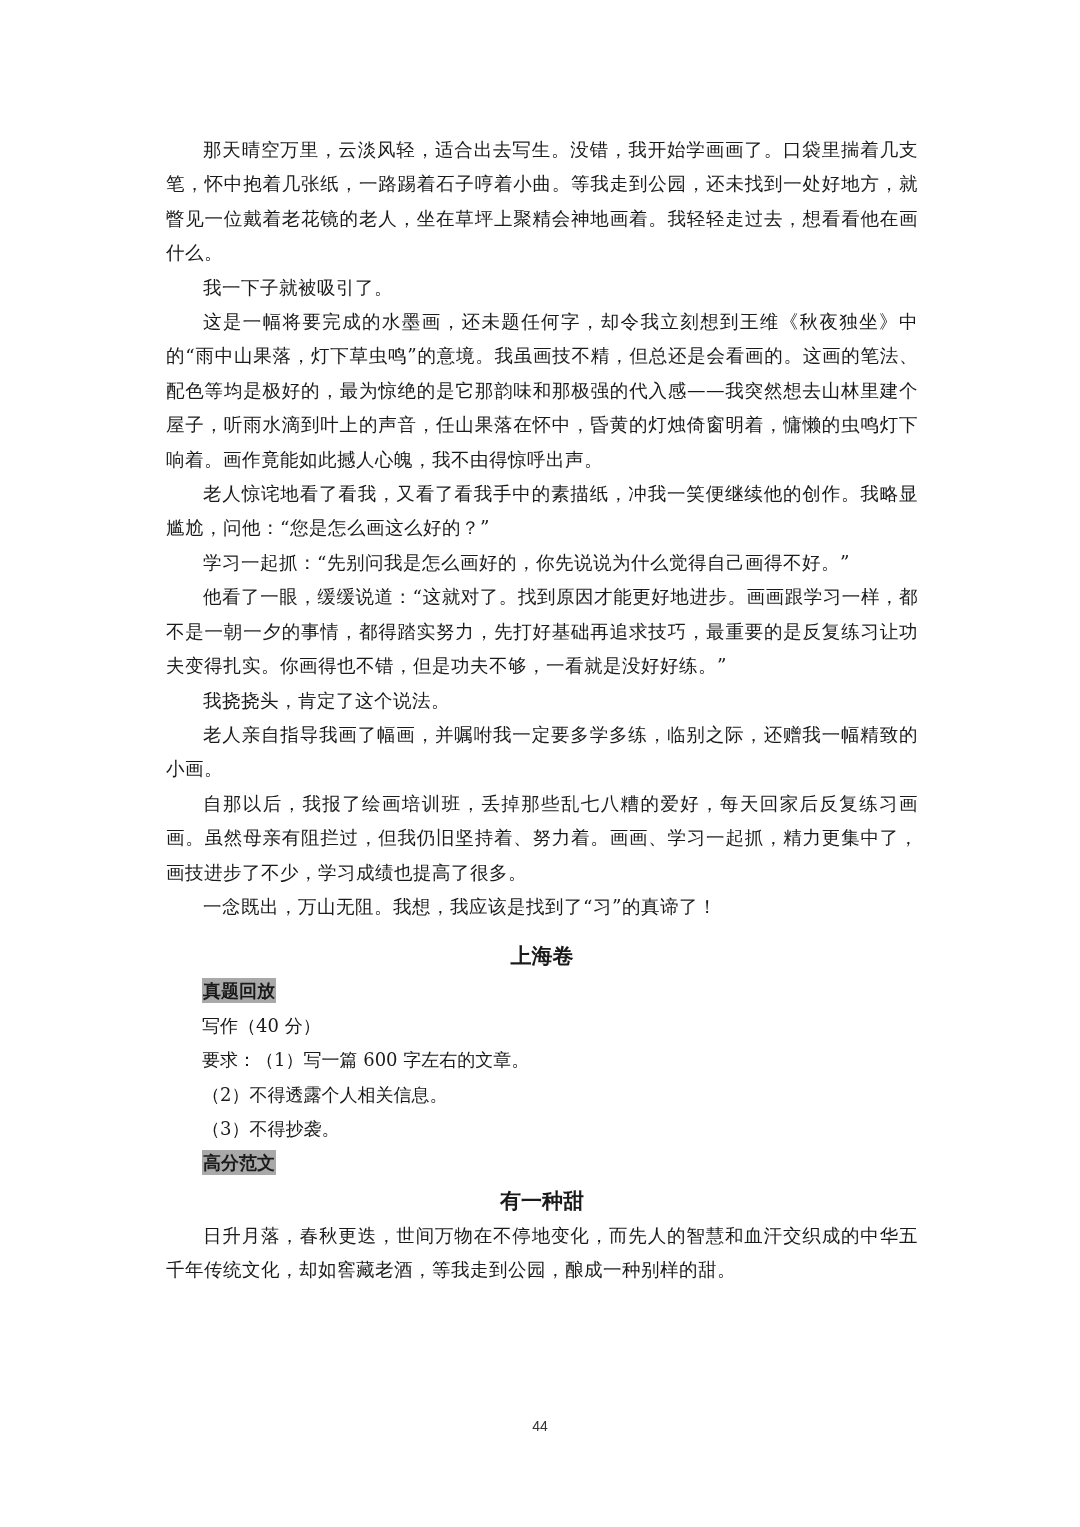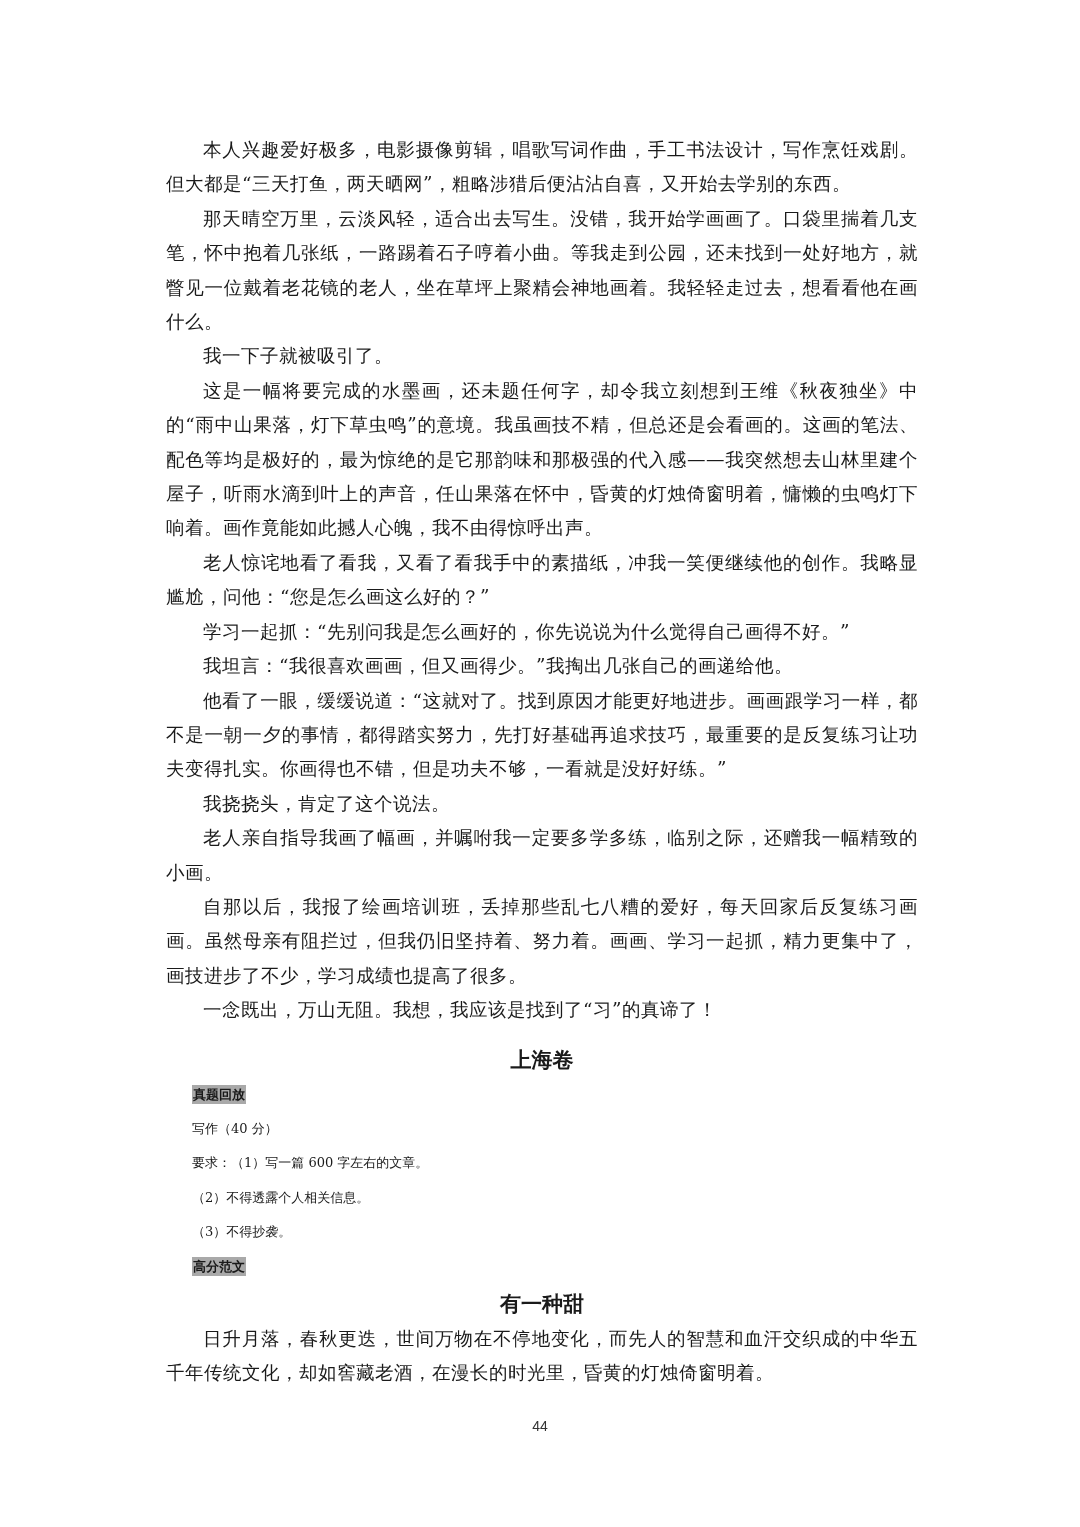--- a/index.html
+++ b/index.html
@@ -3,39 +3,37 @@
 <meta charset="utf-8">
 <style>
   html, body { margin: 0; padding: 0; background: #ffffff; }
   body { width: 1080px; height: 1527px; position: relative; overflow: hidden;
          font-family: "DejaVu Serif", "Liberation Serif", serif; color: #1a1a1a; }
   .page { position: absolute; left: 166px; top: 133px; width: 752px; }
   .p { font-size: 18.5px; line-height: 34.4px; margin: 0; text-align: justify;
        text-indent: 2em; letter-spacing: 0.5px; }
   .section-title { text-align: center; font-weight: bold; font-size: 21px; line-height: 36px;
                    margin: 14px 0 0 0; font-family: Liberation Serif, serif; }
-  .label-line { font-size: 13px; line-height: 34.4px; padding-left: 2em; margin: 0; }
+  .label-line { font-size: 18px; line-height: 34.4px; padding-left: 2em; margin: 0; }
   .hl { background: #a9a9a9; font-weight: bold; padding: 2px 1px; font-family: "DejaVu Sans", sans-serif; }
   .essay-title { text-align: center; font-weight: bold; font-size: 21px; line-height: 36px; margin: 2px 0 0 0;
                  font-family: "DejaVu Sans", sans-serif; }
   .page-number { position: absolute; top: 1418px; left: 0; width: 1080px; text-align: center;
                  font-size: 14px; font-family: "Liberation Sans", sans-serif; color: #333; }
 </style>
 </head>
 <body>
 
 <div class="page">
   <div>
-    <p class="p">本人兴趣爱好极多，电影摄像剪辑，唱歌写词作曲，手工书法设计，写作烹饪戏剧。但大都是“三天打鱼，两天晒网”，粗略涉猎后便沾沾自喜，又开始去学别的东西。</p>
     <p class="p">那天晴空万里，云淡风轻，适合出去写生。没错，我开始学画画了。口袋里揣着几支笔，怀中抱着几张纸，一路踢着石子哼着小曲。等我走到公园，还未找到一处好地方，就瞥见一位戴着老花镜的老人，坐在草坪上聚精会神地画着。我轻轻走过去，想看看他在画什么。</p>
     <p class="p">我一下子就被吸引了。</p>
     <p class="p">这是一幅将要完成的水墨画，还未题任何字，却令我立刻想到王维《秋夜独坐》中的“雨中山果落，灯下草虫鸣”的意境。我虽画技不精，但总还是会看画的。这画的笔法、配色等均是极好的，最为惊绝的是它那韵味和那极强的代入感——我突然想去山林里建个屋子，听雨水滴到叶上的声音，任山果落在怀中，昏黄的灯烛倚窗明着，慵懒的虫鸣灯下响着。画作竟能如此撼人心魄，我不由得惊呼出声。</p>
     <p class="p">老人惊诧地看了看我，又看了看我手中的素描纸，冲我一笑便继续他的创作。我略显尴尬，问他：“您是怎么画这么好的？”</p>
     <p class="p">学习一起抓：“先别问我是怎么画好的，你先说说为什么觉得自己画得不好。”</p>
-    <p class="p">我坦言：“我很喜欢画画，但又画得少。”我掏出几张自己的画递给他。</p>
     <p class="p">他看了一眼，缓缓说道：“这就对了。找到原因才能更好地进步。画画跟学习一样，都不是一朝一夕的事情，都得踏实努力，先打好基础再追求技巧，最重要的是反复练习让功夫变得扎实。你画得也不错，但是功夫不够，一看就是没好好练。”</p>
     <p class="p">我挠挠头，肯定了这个说法。</p>
     <p class="p">老人亲自指导我画了幅画，并嘱咐我一定要多学多练，临别之际，还赠我一幅精致的小画。</p>
     <p class="p">自那以后，我报了绘画培训班，丢掉那些乱七八糟的爱好，每天回家后反复练习画画。虽然母亲有阻拦过，但我仍旧坚持着、努力着。画画、学习一起抓，精力更集中了，画技进步了不少，学习成绩也提高了很多。</p>
     <p class="p">一念既出，万山无阻。我想，我应该是找到了“习”的真谛了！</p>
   </div>
 
   <div class="section-title">上海卷</div>
 
   <p class="label-line">
@@ -43,16 +41,16 @@
   </p>
   <p class="label-line">写作（40 分）</p>
   <p class="label-line">要求：（1）写一篇 600 字左右的文章。</p>
   <p class="label-line">（2）不得透露个人相关信息。</p>
   <p class="label-line">（3）不得抄袭。</p>
   <p class="label-line">
     <span class="hl">高分范文</span>
   </p>
 
   <div class="essay-title">有一种甜</div>
-  <p class="p">日升月落，春秋更迭，世间万物在不停地变化，而先人的智慧和血汗交织成的中华五千年传统文化，却如窖藏老酒，在漫长的时光里，昏黄的灯烛倚窗明着。</p>
+  <p class="p">日升月落，春秋更迭，世间万物在不停地变化，而先人的智慧和血汗交织成的中华五千年传统文化，却如窖藏老酒，等我走到公园，酿成一种别样的甜。</p>
 </div>
 
 <div class="page-number">44</div>
 
 </body></html>

